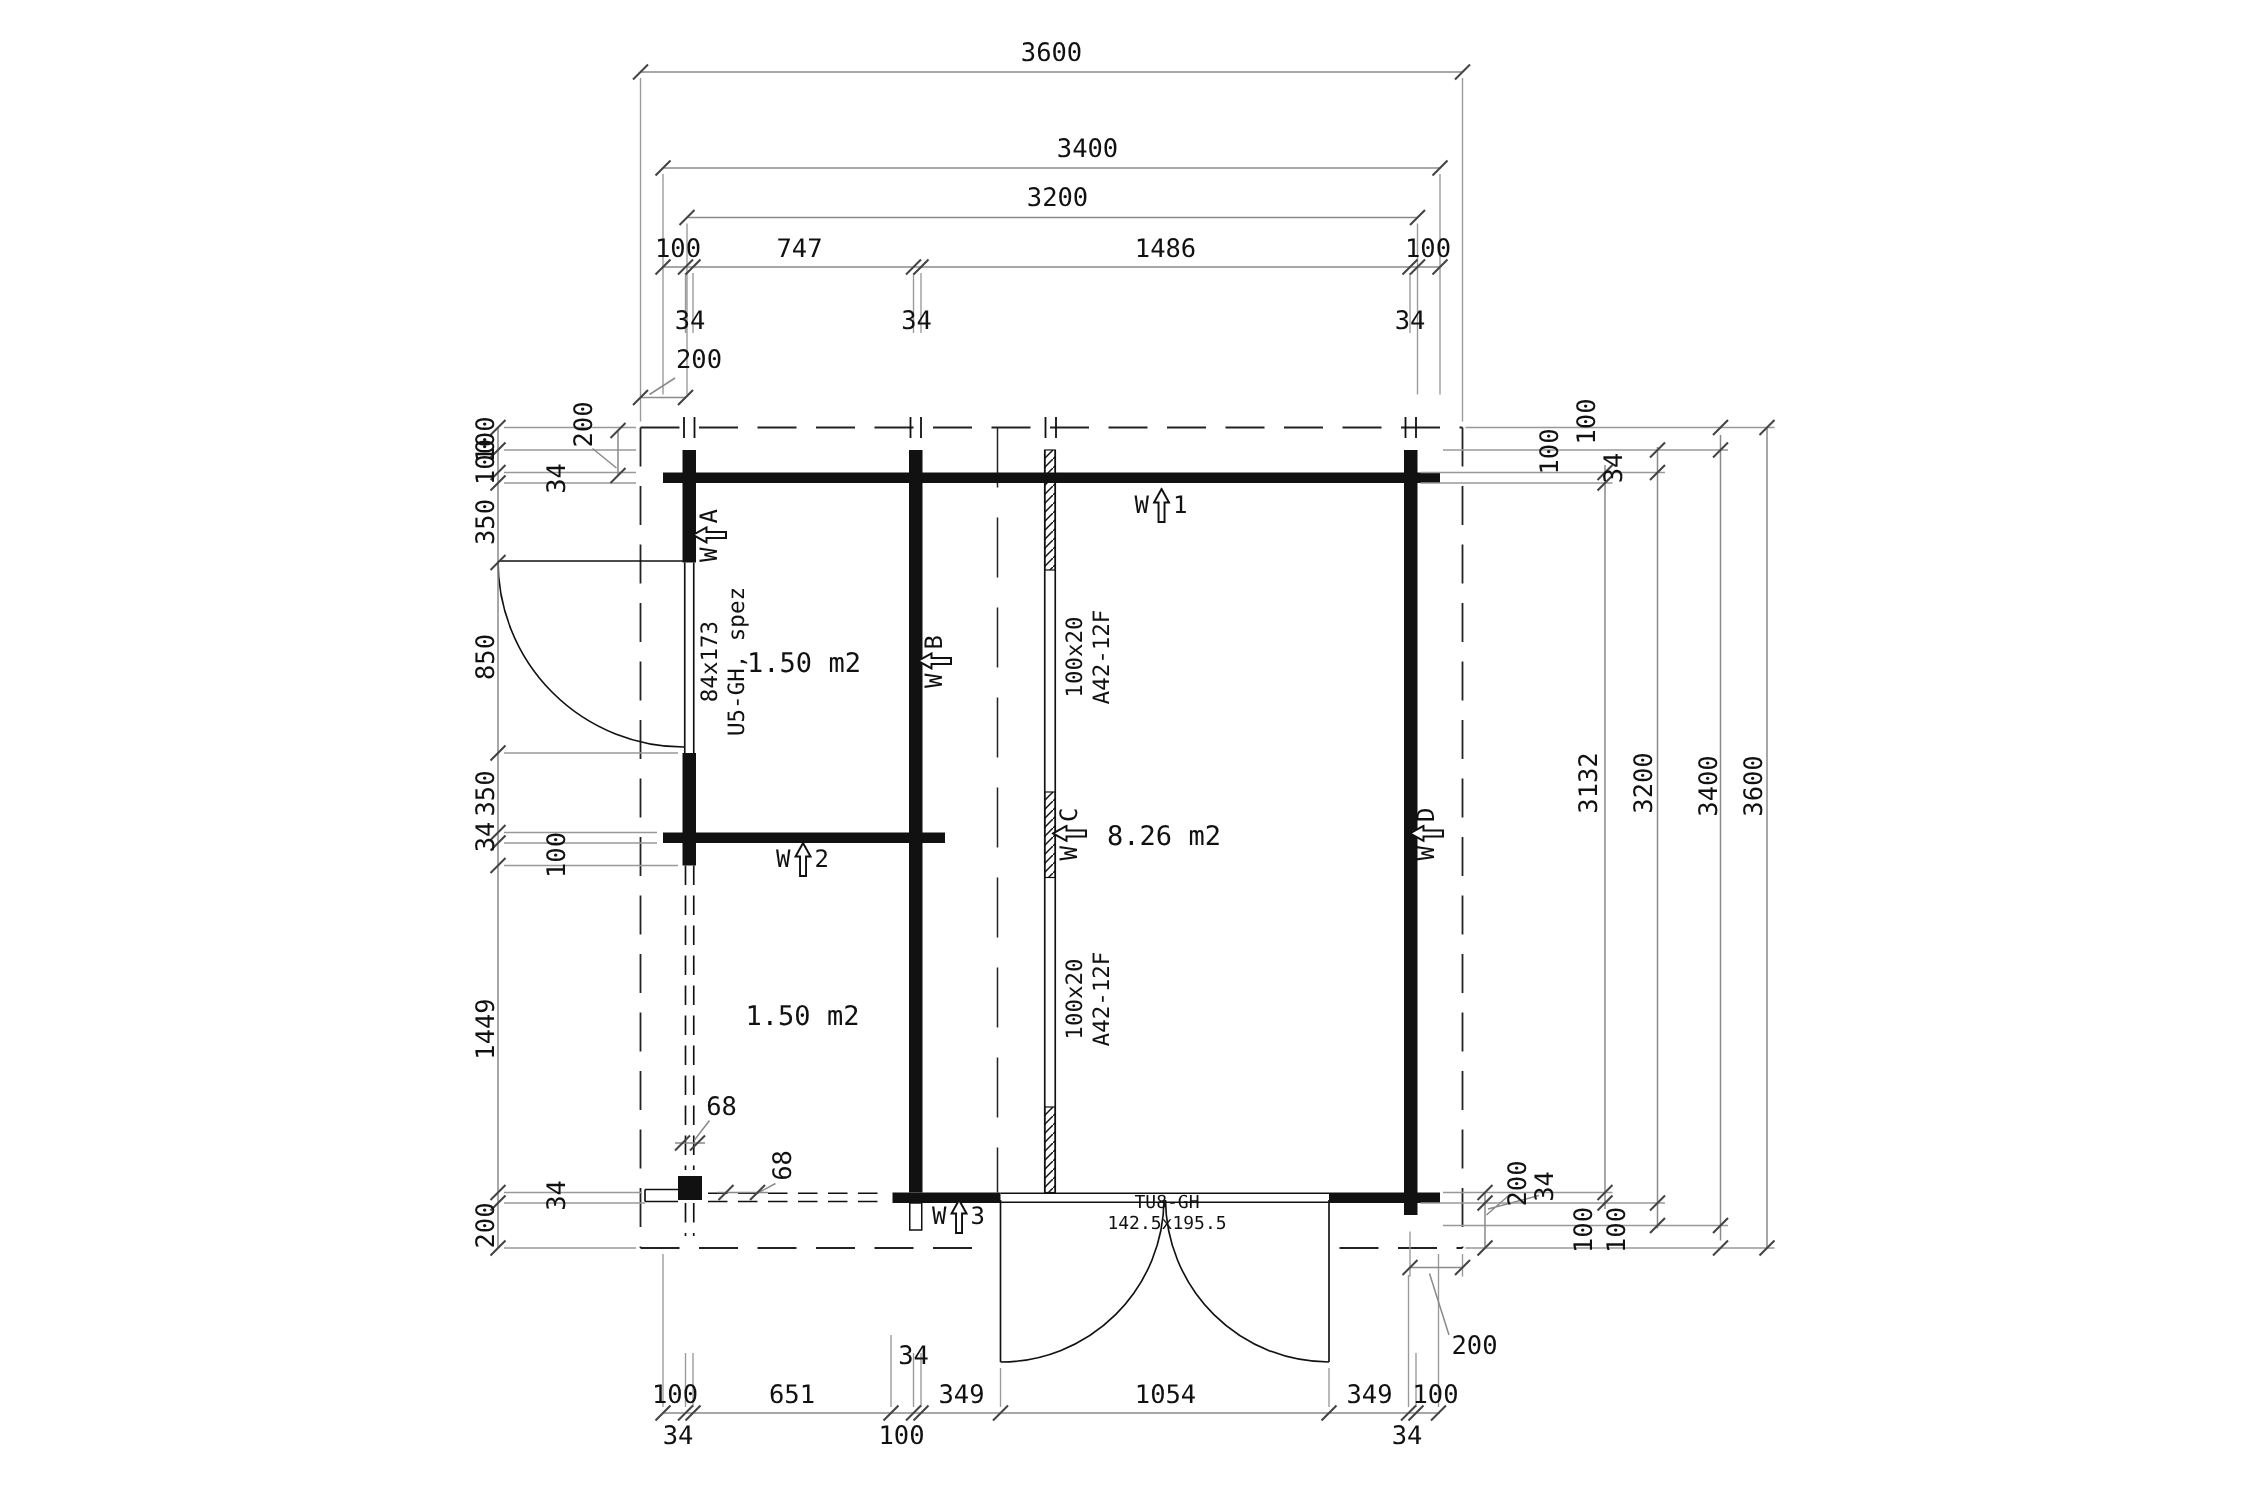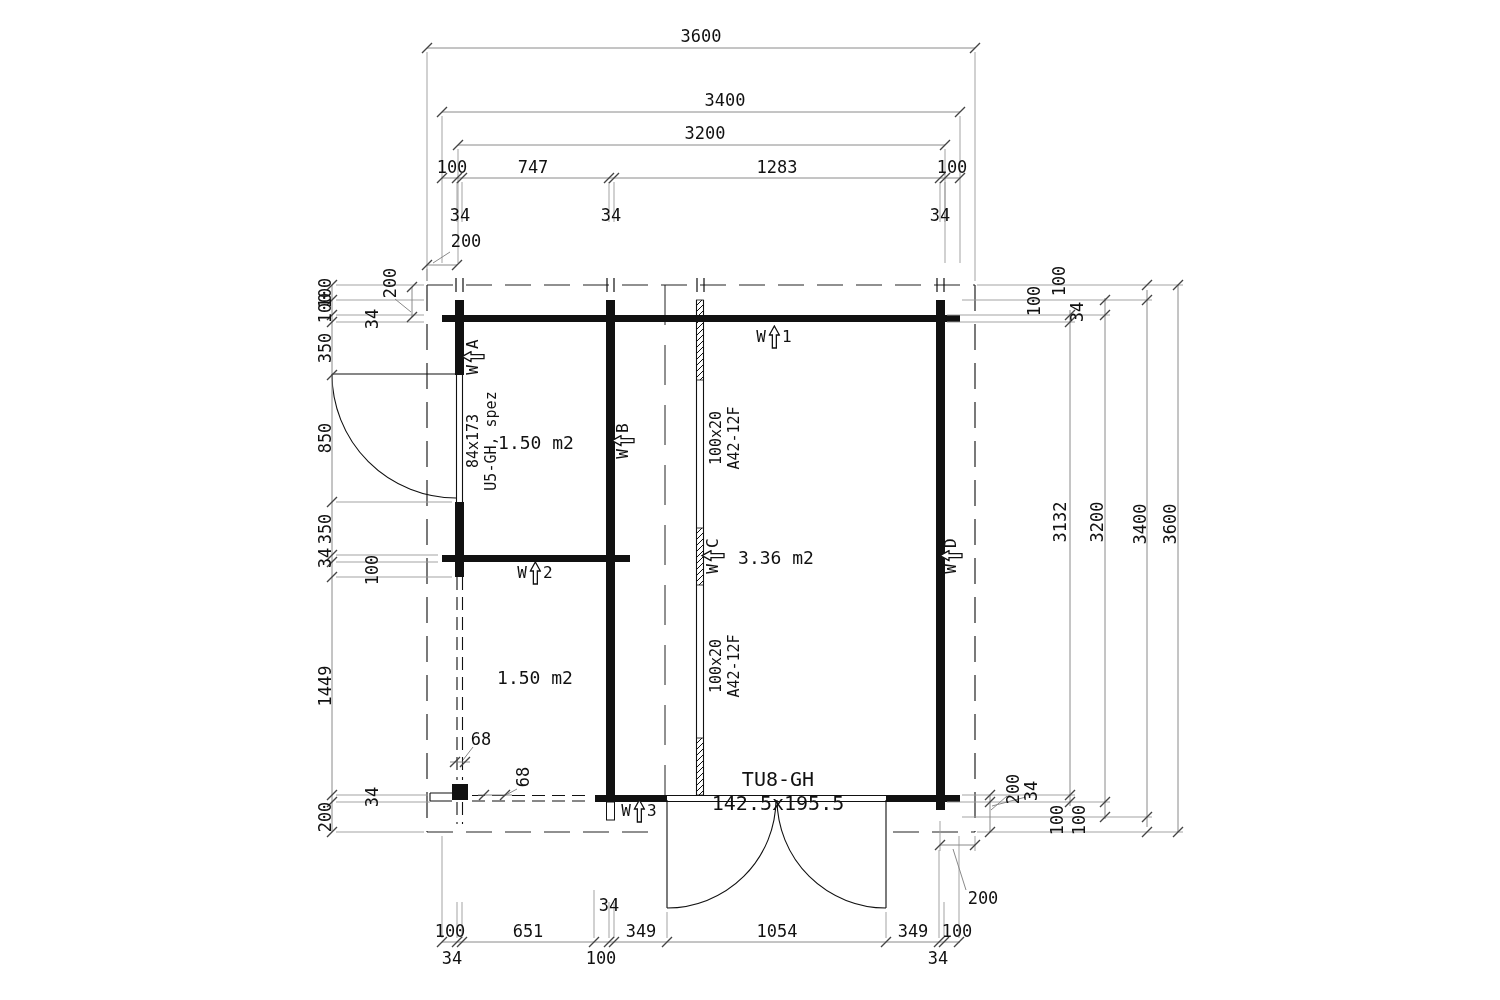--- a/index.html
+++ b/index.html
@@ -126,21 +126,21 @@
     M935,850l10,-10 M970,850l10,-10
     M985,800l10,-10 M985,807l10,-10 M985,837l10,-10
     M450,767l10,-10 M460,767l10,-10 M479,800l10,-10 M500,800l10,-10"></path>
 </svg>
 
 <div class="lbl" style="left:701px;top:36px">3600</div>
 <div class="lbl" style="left:725px;top:100px">3400</div>
 <div class="lbl" style="left:705px;top:133px">3200</div>
 <div class="lbl" style="left:452px;top:167px">100</div>
 <div class="lbl" style="left:533px;top:167px">747</div>
-<div class="lbl" style="left:777px;top:167px">1283</div>
+<div class="lbl" style="left:777px;top:167px">1486</div>
 <div class="lbl" style="left:952px;top:167px">100</div>
 <div class="lbl" style="left:460px;top:215px">34</div>
 <div class="lbl" style="left:611px;top:215px">34</div>
 <div class="lbl" style="left:940px;top:215px">34</div>
 
 <div class="lbl" style="left:466px;top:241px">200</div>
 <div class="lbl rot" style="left:390px;top:283px">200</div>
 
 <div class="lbl rot" style="left:325px;top:293px">100</div>
 <div class="lbl rot" style="left:325px;top:308px">100</div>
@@ -177,35 +177,35 @@
 <div class="lbl" style="left:609px;top:905px">34</div>
 <div class="lbl" style="left:452px;top:958px">34</div>
 <div class="lbl" style="left:601px;top:958px">100</div>
 <div class="lbl" style="left:938px;top:958px">34</div>
 
 <div class="lbl" style="left:481px;top:739px">68</div>
 <div class="lbl rot" style="left:523px;top:777px">68</div>
 
 <div class="lbl big" style="left:536px;top:443px">1.50 m2</div>
 <div class="lbl big" style="left:535px;top:678px">1.50 m2</div>
-<div class="lbl big" style="left:776px;top:558px">3.36 m2</div>
+<div class="lbl big" style="left:776px;top:558px">8.26 m2</div>
 
 <div class="blk rot" style="left:482px;top:441px">
   <div>84x173</div>
   <div>U5-GH, spez</div>
 </div>
 <div class="blk rot" style="left:725px;top:438px">
   <div>100x20</div>
   <div>A42-12F</div>
 </div>
 <div class="blk rot" style="left:725px;top:666px">
   <div>100x20</div>
   <div>A42-12F</div>
 </div>
-<div class="blk" style="left:778px;top:791px;font-size:20px">
+<div class="blk" style="left:778px;top:809px;font-size:12px">
   <div>TU8-GH</div>
   <div>142.5x195.5</div>
 </div>
 
 <div class="wl rot" style="left:473px;top:357px">
   <span>W</span>
   <svg width="12" height="24" viewBox="0 0 12 24">
         <path d="M6,1 L11,10 L8,10 L8,23 L4,23 L4,10 L1,10 Z" fill="#fff" stroke="#111" stroke-width="1.3"></path>
       </svg>
   <span>A</span>

